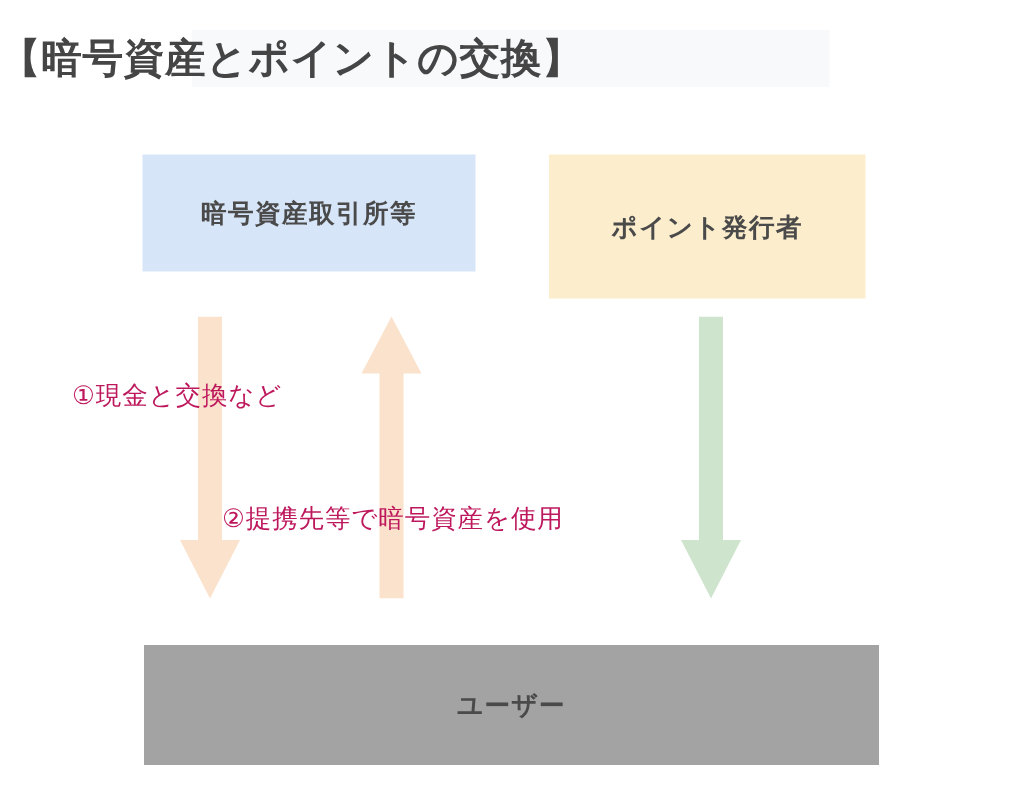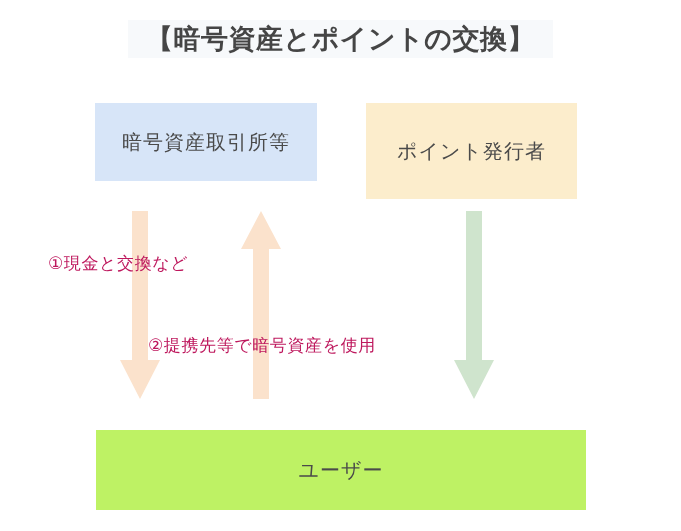--- a/index.html
+++ b/index.html
@@ -27,38 +27,37 @@
     top: 20px;
     width: 425px;
     height: 38px;
     background: #f7f9fb;
   }
   .title-text {
     position: absolute;
     left: 0;
     top: 18px;
     width: 681px;
-    text-align: center;
     font-size: 27px;
     font-weight: bold;
     letter-spacing: 0.5px;
     color: #454545;
     line-height: 42px;
     white-space: nowrap;
   }
 
   
   .box {
     position: absolute;
     display: flex;
     align-items: center;
     justify-content: center;
     color: #4a4a4a;
-    font-size: 20px;
-    font-weight: normal;
+    font-size: 17px;
+    font-weight: bold;
     letter-spacing: 1px;
     white-space: nowrap;
   }
   .box-exchange {
     left: 95px;
     top: 103px;
     width: 222px;
     height: 78px;
     background: #d7e5f8;
   }
@@ -67,21 +66,21 @@
     top: 103px;
     width: 211px;
     height: 96px;
     background: #fcedcc;
   }
   .box-user {
     left: 96px;
     top: 430px;
     width: 490px;
     height: 80px;
-    background: #bef264;
+    background: #a3a3a3;
   }
 
   
   .arrow {
     position: absolute;
   }
   .arrow svg {
     display: block;
   }
   .arrow-down-cash  { left: 118px; top: 211px; }

